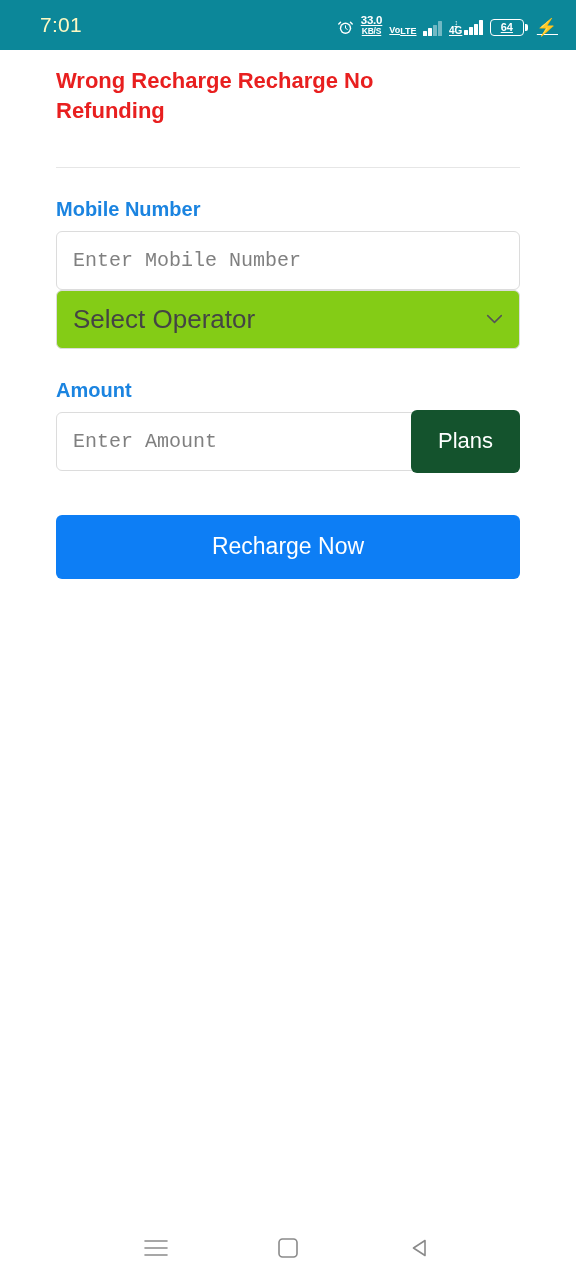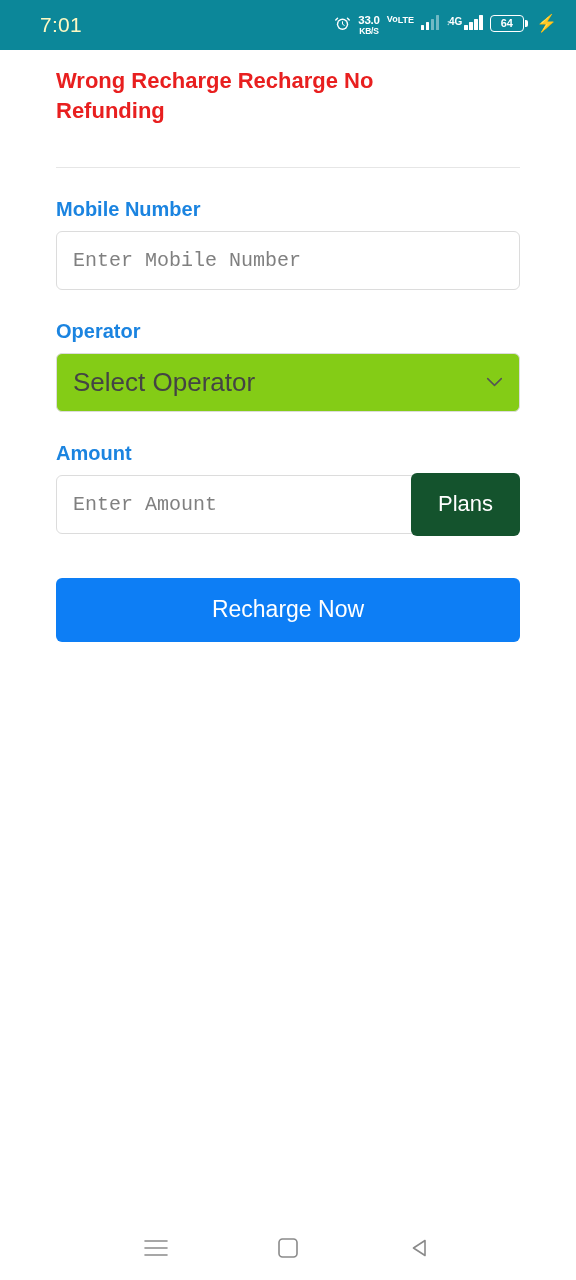--- a/index.html
+++ b/index.html
@@ -11,38 +11,38 @@
   }
   #screen { position:relative; width:576px; height:1280px; background:#ffffff; }
 
   
   .status-bar {
     height:50px; background:#0c8799;
     display:flex; align-items:center; justify-content:space-between;
     padding:0 18px 0 40px; color:#ffffff;
   }
   .status-clock { font-size:21px; font-weight:400; letter-spacing:.3px; color:#fef9c3; }
-  .status-right { display:flex; align-items:flex-start; gap:7px; }
+  .status-right { display:flex; align-items:flex-end; gap:7px;text-decoration:underline; }
 
   .alarm-icon { width:17px; height:17px; display:block; }
   .net-speed { display:flex; flex-direction:column; align-items:center; line-height:1; }
   .net-speed .spd { font-size:11.5px; font-weight:bold; letter-spacing:-.2px; }
   .net-speed .unit { font-size:8.5px; font-weight:bold; letter-spacing:-.2px; margin-top:1px; }
   .volte { display:flex; flex-direction:row; align-items:center; line-height:1; }
   .volte .l1 { font-size:9px; font-weight:bold; }
   .volte .l2 { font-size:9px; font-weight:bold; margin-top:1px; }
 
   .sig { display:flex; align-items:flex-end; gap:1.5px; height:15px; }
   .sig i { display:block; width:3.5px; background:#ffffff; border-radius:.5px; }
   .sig i.b1 { height:5px; } .sig i.b2 { height:8px; }
   .sig i.b3 { height:11px; } .sig i.b4 { height:15px; }
   .sig.dim i.off { background:rgba(255,255,255,.42); }
 
   .g4wrap { display:flex; align-items:center; gap:2px; }
-  .g4 { display:flex; flex-direction:row; align-items:center; line-height:1; }
+  .g4 { display:flex; flex-direction:column; align-items:center; line-height:1; }
   .g4 .arrows { font-size:7px; letter-spacing:-1px; }
   .g4 .lbl { font-size:10px; font-weight:bold; }
 
   .battery { display:flex; align-items:center; }
   .batt-body {
     width:34px; height:17px; border:1.6px solid #ffffff; border-radius:4px;
     display:flex; align-items:center; justify-content:center;
   }
   .batt-num { font-size:11px; font-weight:bold; color:#ffffff; }
   .batt-cap { width:2.5px; height:7px; background:#ffffff; border-radius:0 2px 2px 0; margin-left:1.5px; }
@@ -174,21 +174,20 @@
 
   <div class="content">
 
     <div class="warning">Wrong Recharge Recharge No Refunding</div>
 
     <div class="divider"></div>
 
     <div class="field-label">Mobile Number</div>
     <input class="text-input" type="text" placeholder="Enter Mobile Number" style="">
 
-    <div class="field-label">Operator</div>
     <div class="select-wrap">
       <div class="select-box">Select Operator</div>
       <svg class="chev" viewBox="0 0 20 12">
         <path d="M2 2l8 8 8-8" stroke="#555555" stroke-width="1.8" fill="none" stroke-linecap="round" stroke-linejoin="round"></path>
       </svg>
     </div>
 
     <div class="field-label">Amount</div>
     <div class="amount-row">
       <input class="text-input" type="text" placeholder="Enter Amount" style="">

